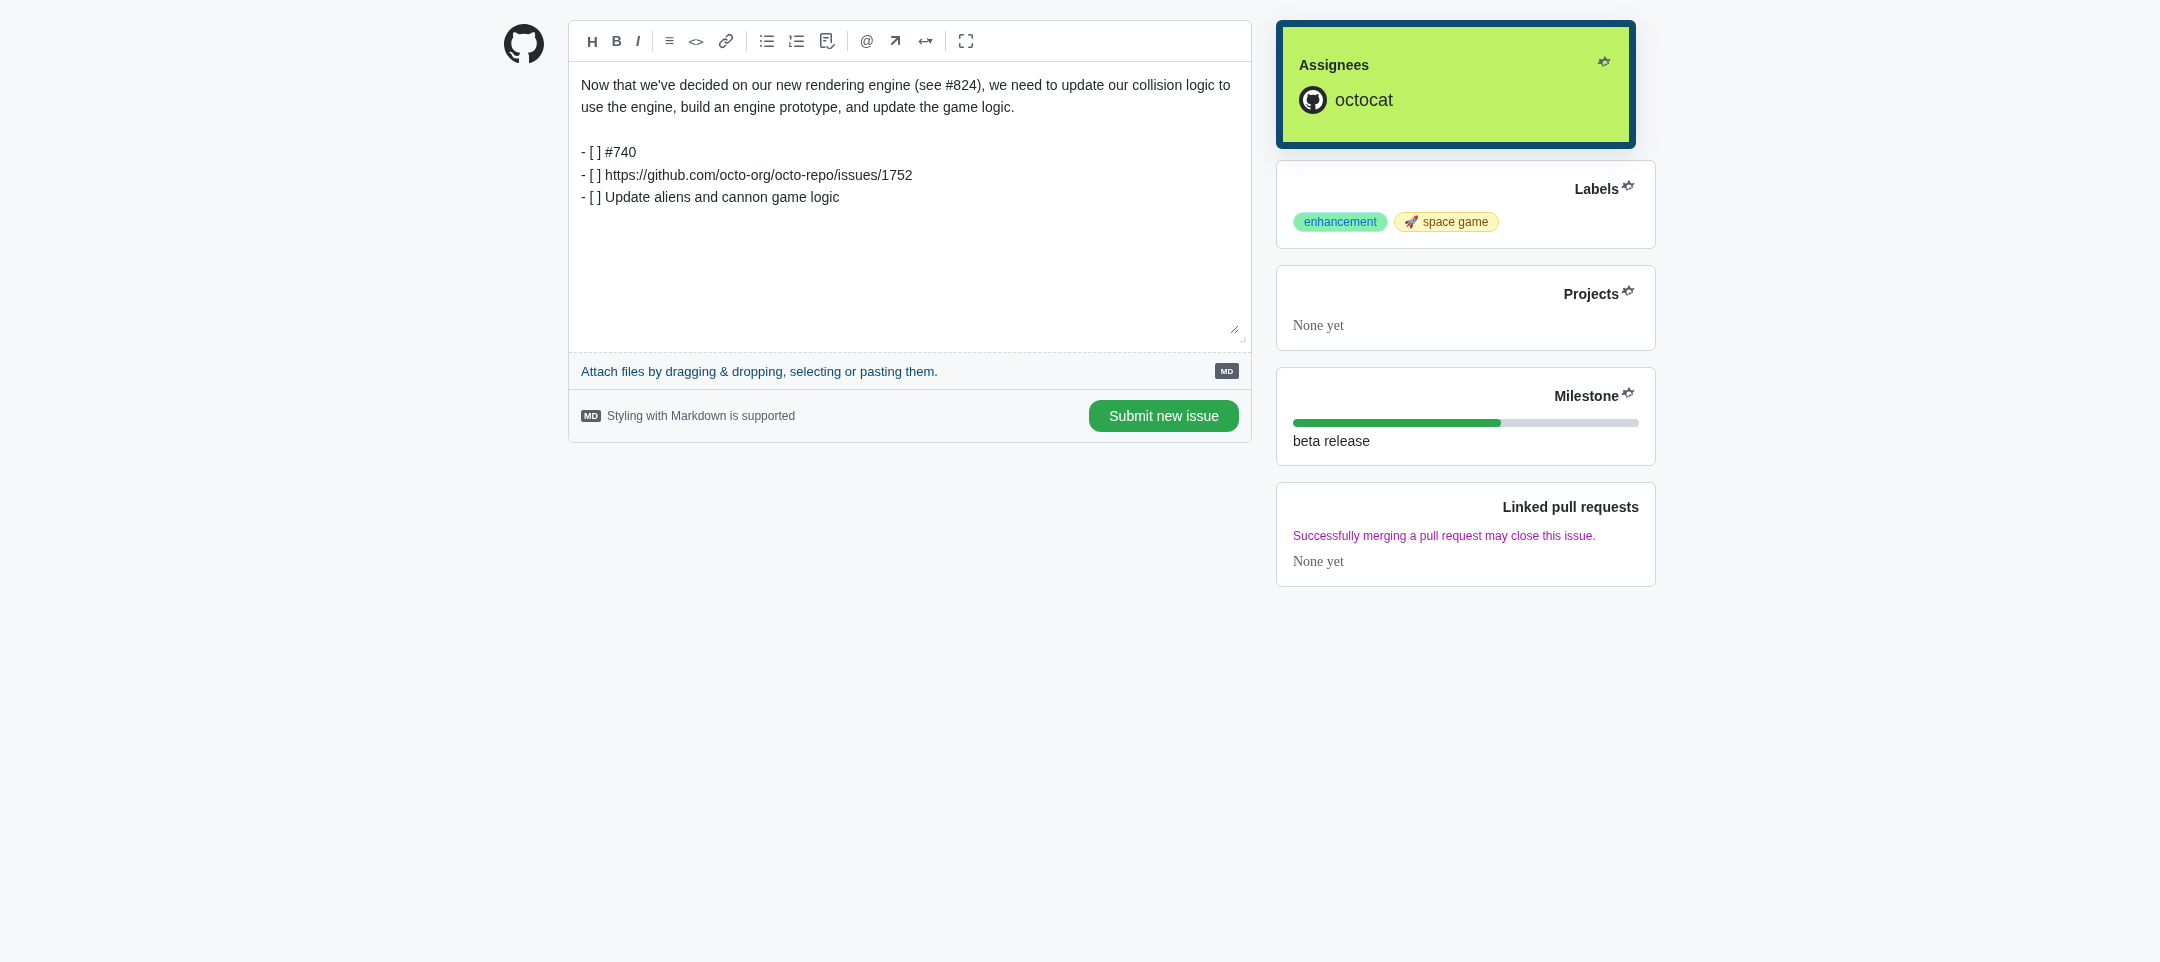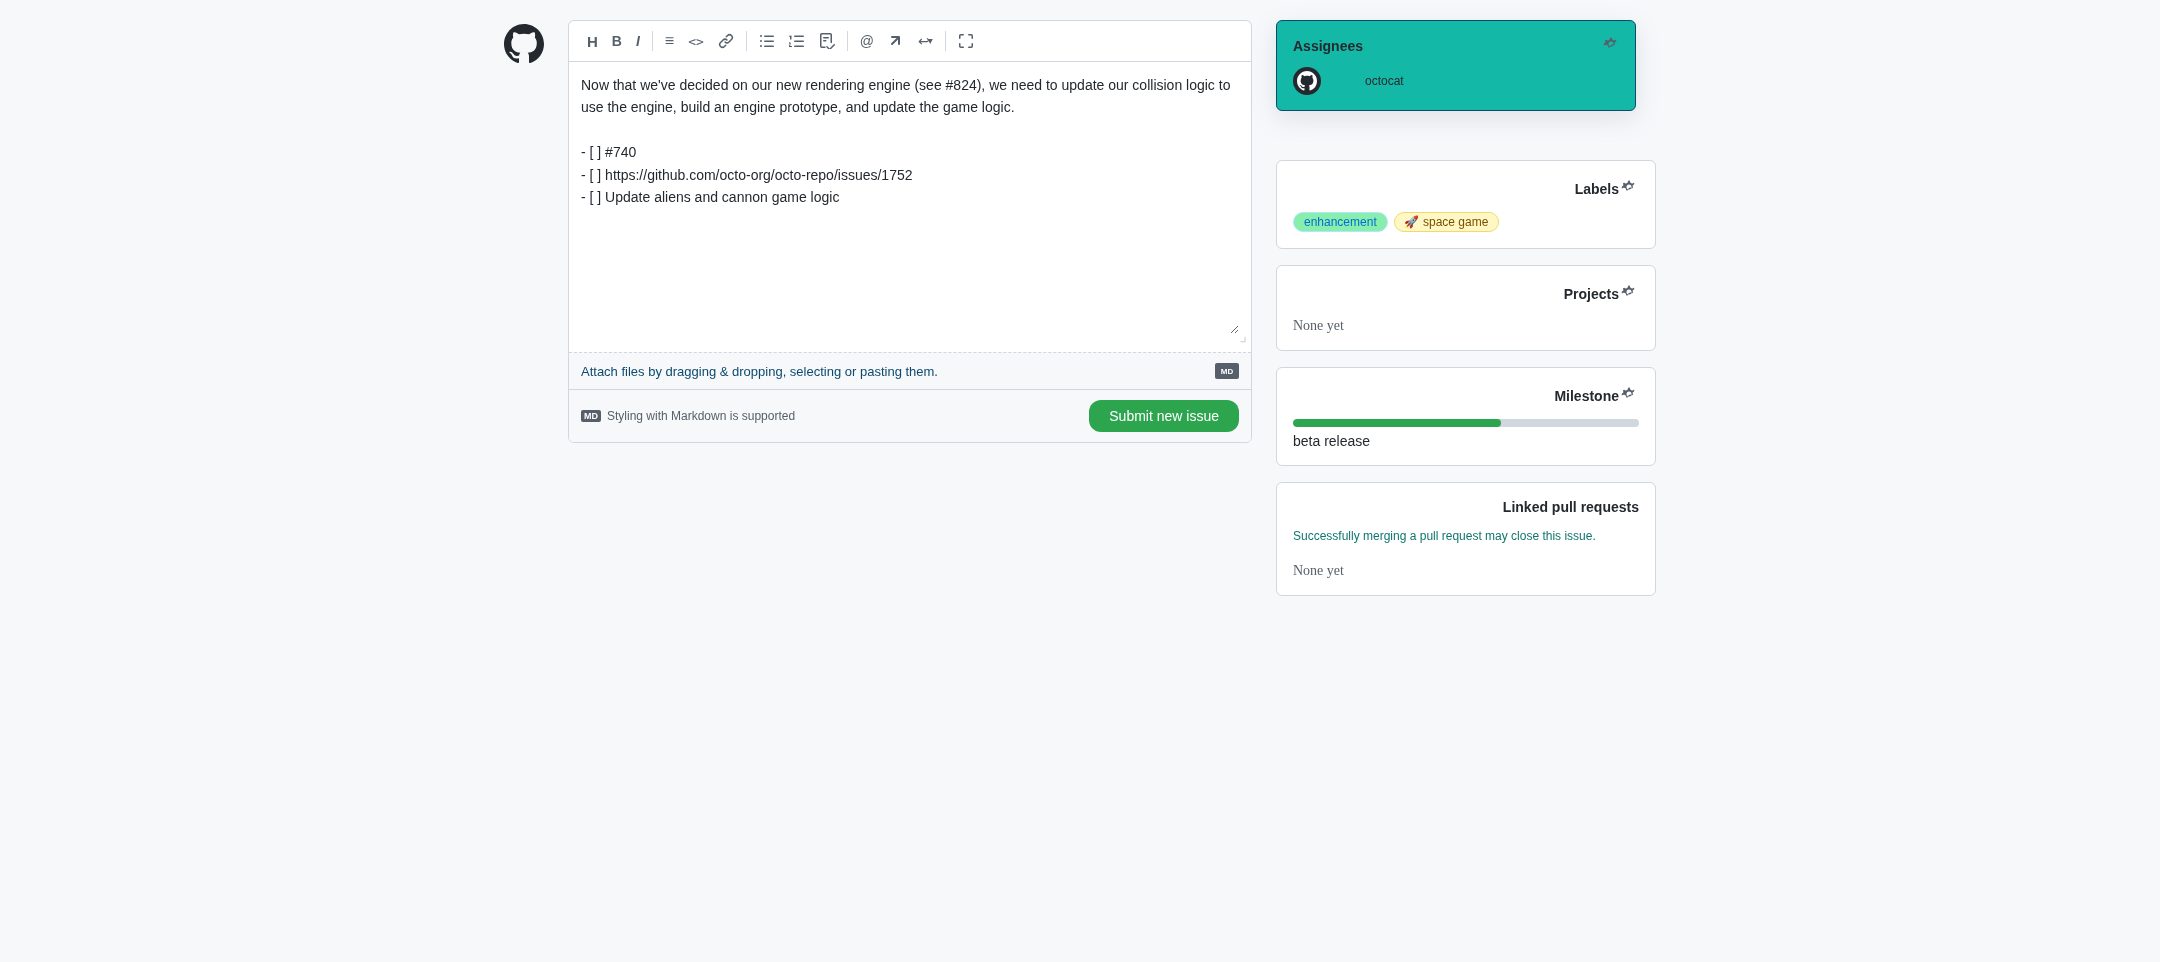--- a/index.html
+++ b/index.html
@@ -201,24 +201,23 @@
       width: 28px;
       height: 28px;
       border-radius: 50%;
       background: #24292f;
       flex-shrink: 0;
       display: flex;
       align-items: center;
       justify-content: center;
     }
     .assignee-name {
-      font-size: 12px;
+      font-size: 18px;
       font-weight: 500;
       color: #24292f;
-      margin-left: 36px;
     }
     .labels-container {
       display: flex;
       flex-wrap: wrap;
       gap: 6px;
     }
     .label-badge {
       padding: 2px 10px;
       border-radius: 12px;
       font-size: 12px;
@@ -253,35 +252,35 @@
       border-radius: 4px;
       width: 60%;
     }
     .milestone-name {
       font-size: 14px;
       color: #24292f;
       font-weight: 500;
     }
     .linked-pr-desc {
       font-size: 12px;
-      color: #0f766e;
-      margin-bottom: 17px;
+      color: #a21caf;
+      margin-bottom: 8px;
       line-height: 1.5;
     }
 
     
     .assignees-popup {
       position: absolute;
       top: 0;
       left: 0;
-      background: #14b8a6;
-      border: 1px solid #0c4a6e;
+      background: #bef264;
+      border: 7px solid #0c4a6e;
       border-radius: 6px;
       box-shadow: 0 8px 24px rgba(140,149,159,0.2);
-      padding: 15px 16px;
+      padding: 28px 16px;
       width: 360px;
       z-index: 10;
     }
     .popup-header {
       display: flex;
       align-items: center;
       justify-content: space-between;
       margin-bottom: 12px;
     }
     .popup-title {

